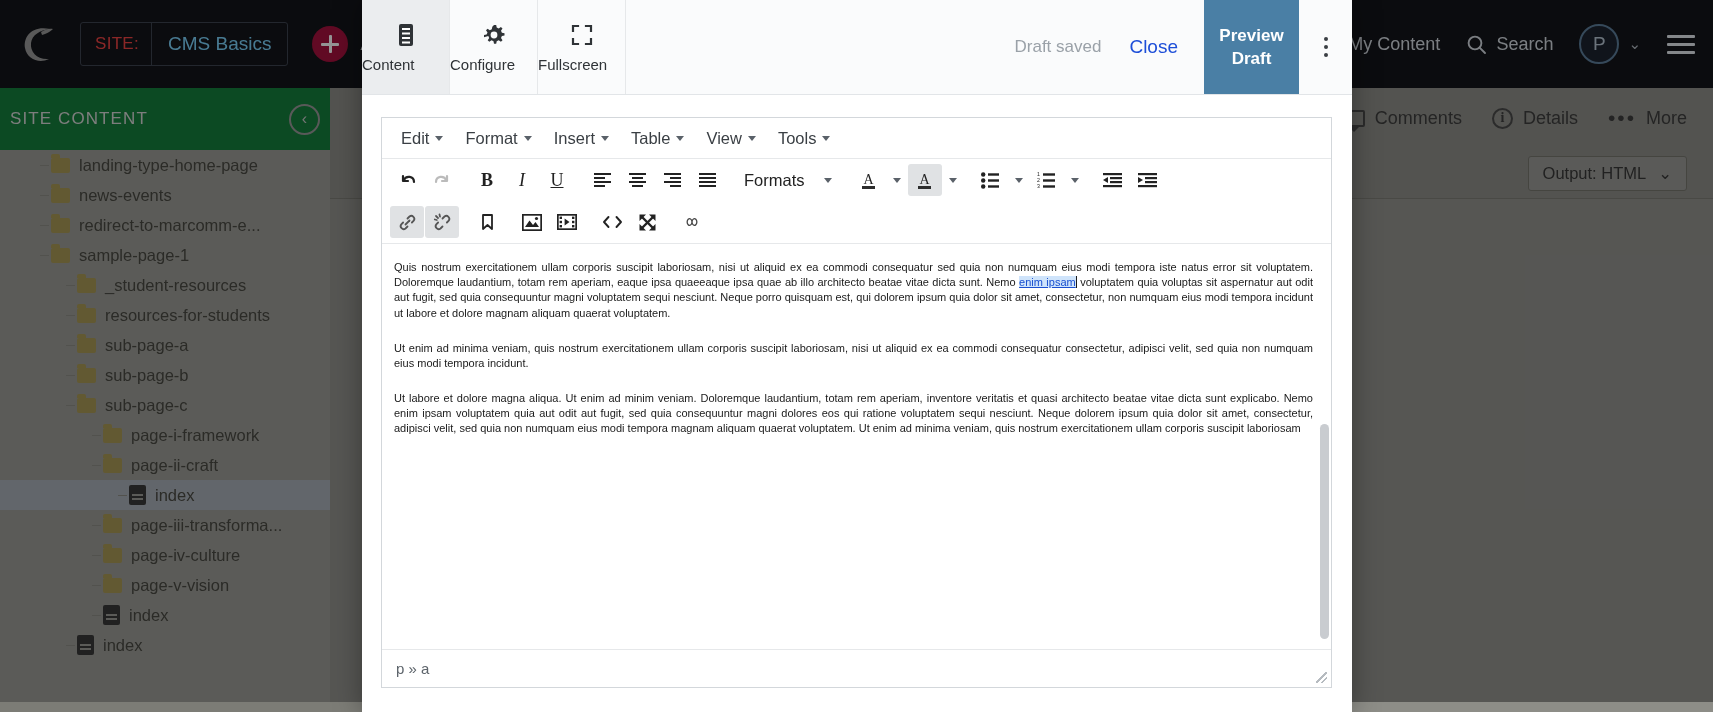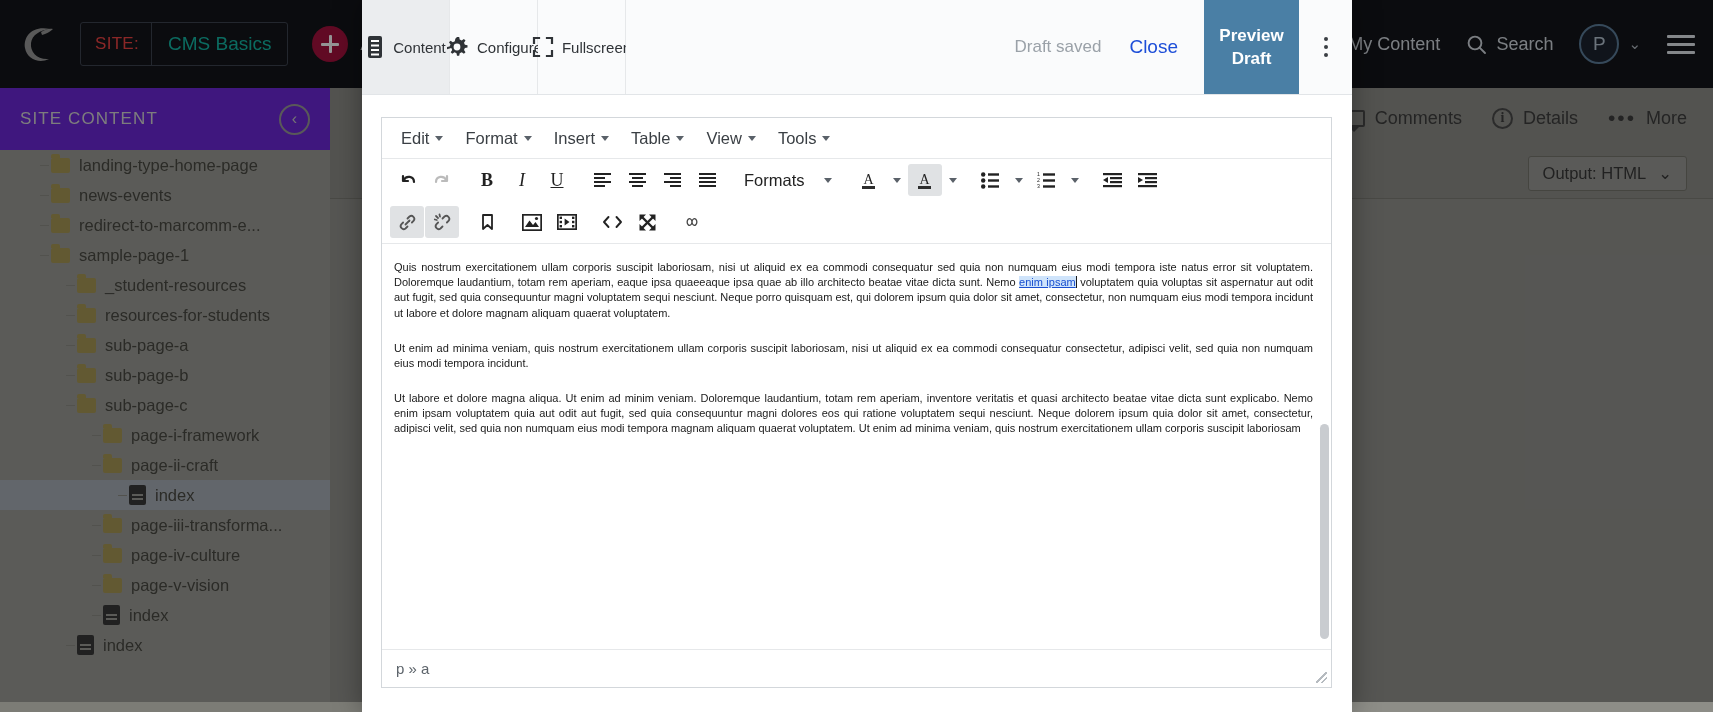--- a/index.html
+++ b/index.html
@@ -25,21 +25,21 @@
     display: flex; align-items: center; justify-content: center;
   }
   .site-box {
     display: flex; align-items: center; height: 44px;
     border: 1px solid #3d4450; border-radius: 3px; overflow: hidden;
   }
   .site-label {
     color: #ef4444; font-size: 17px; padding: 0 12px 0 14px; letter-spacing: .3px;
   }
   .site-value {
-    color: #14b8a6; font-size: 19px; padding: 0 16px; height: 44px;
+    color: #7dd3fc; font-size: 19px; padding: 0 16px; height: 44px;
     display: flex; align-items: center; border-left: 1px solid #3d4450;
   }
   .add-content {
     display: flex; align-items: center; margin-left: 24px; color: #e8ecf1; font-size: 19px;
   }
   .plus-circle {
     width: 36px; height: 36px; border-radius: 50%; background: #a8123e;
     position: relative; margin-right: 12px; flex: none;
   }
   .plus-circle::before, .plus-circle::after {
@@ -61,22 +61,22 @@
   .chev { font-size: 15px; color: #b4bcc6; }
   .hamburger { display: flex; flex-direction: column; gap: 5px; width: 28px; cursor: pointer; }
   .hamburger i { display: block; height: 3px; background: #e3e8ee; border-radius: 1px; }
 
   
   .below { flex: 1; display: flex; min-height: 0; }
 
   
   .sidebar { width: 330px; flex: none; background: #9e9e98; display: flex; flex-direction: column; }
   .sidebar-head {
-    height: 62px; background: #6d28d9; display: flex; align-items: center;
-    padding: 0 20px; flex: none;
+    height: 62px; background: #15803d; display: flex; align-items: center;
+    padding: 0 10px; flex: none;
   }
   .sidebar-title { color: #d8d8d8; font-size: 17px; letter-spacing: 1.1px; }
   .collapse-btn {
     margin-left: auto; width: 31px; height: 31px; border-radius: 50%;
     border: 2px solid #9a9a9a; color: #c9c9c9; display: flex;
     align-items: center; justify-content: center; font-size: 16px; cursor: pointer;
   }
   .tree { flex: 1; padding-top: 0; overflow: hidden; position: relative; }
   .tree-row {
     display: flex; align-items: center; height: 30px; font-size: 16.5px;
@@ -134,21 +134,21 @@
   .dim { position: absolute; inset: 0; background: rgba(0,0,0,.42); }
 
   
   .modal {
     position: absolute; left: 362px; top: 0; width: 990px; height: 712px;
     background: #ffffff; box-shadow: 0 0 26px rgba(0,0,0,.35);
     display: flex; flex-direction: column;
   }
   .modal-tabs { height: 95px; display: flex; background: #fafbfc; border-bottom: 1px solid #e2e5e8; flex: none; }
   .mtab {
-    width: 88px; display: flex; flex-direction: row; align-items: center;
+    width: 88px; display: flex; flex-direction: column; 
     justify-content: center; gap: 8px; font-size: 15px; color: #2f3337;
     border-right: 1px solid #e6e8ea; cursor: pointer; background: #fafbfc;
   }
   .mtab.active { background: #ebedef; }
   .mtab .ic { height: 26px; display: flex; align-items: center; justify-content: center; }
   .mtab-spacer { flex: 1; background: #fafbfc; }
   .draft-saved { color: #9aa1a8; font-size: 17px; display: flex; align-items: center; padding-right: 28px; }
   .close-btn { color: #1d4ed8; font-size: 19px; display: flex; align-items: center; padding-right: 26px; cursor: pointer; }
   .preview-draft {
     width: 95px; background: #4a7fa5; color: #fff; font-size: 17px; font-weight: bold;

